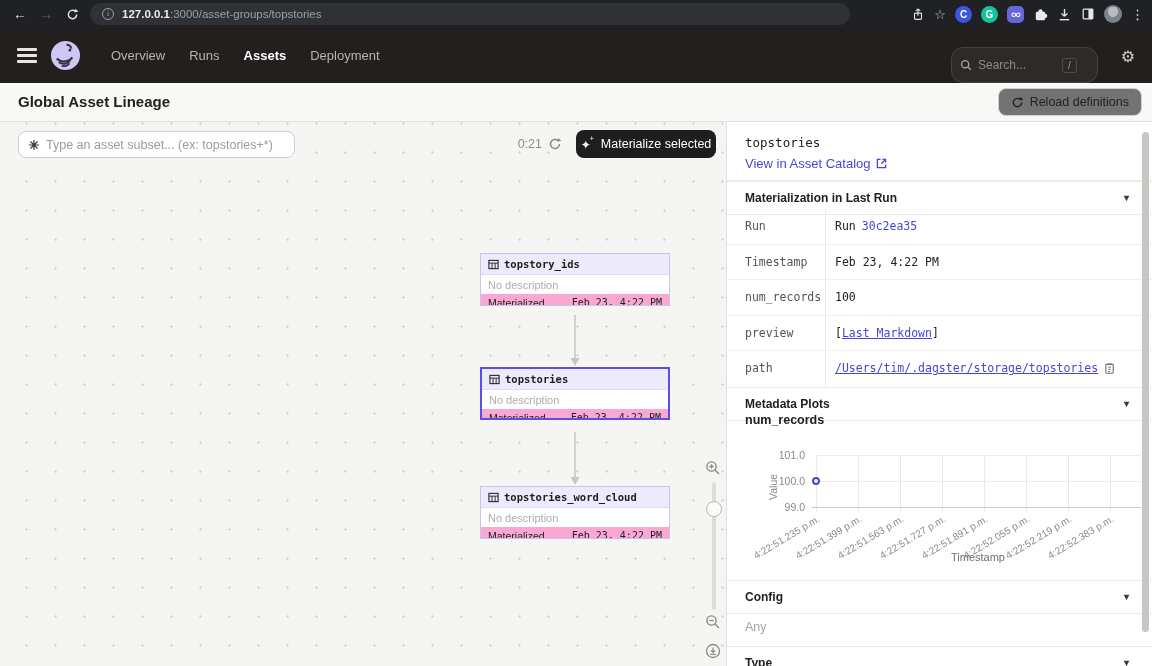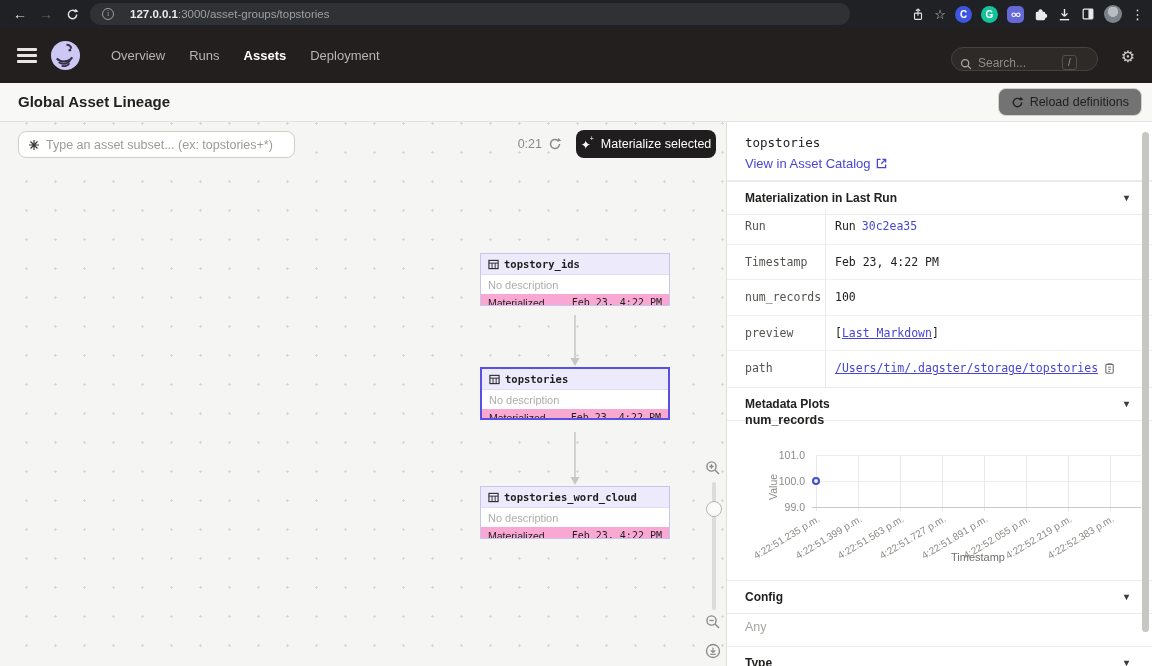--- a/index.html
+++ b/index.html
@@ -7,36 +7,36 @@
   body { font-family:"Liberation Sans",sans-serif; background:#fff; position:relative; }
   .mono { font-family:"DejaVu Sans Mono",monospace; }
 
   
   #chrome { position:absolute; top:0; left:0; width:1152px; height:28px; background:#202124; }
   .chrome-btn { position:absolute; top:0; height:28px; display:flex; align-items:center; justify-content:center; color:#dfe1e5; font-size:14px; width:24px; }
   .chrome-btn.dim { color:#5f6368; }
   #url-bar { position:absolute; left:90px; top:3px; width:760px; height:22px; border-radius:11px; background:#303134; display:flex; align-items:center; padding:0 12px; gap:8px; }
   #url-bar .info { width:12px; height:12px; border:1px solid #9aa0a6; border-radius:50%; color:#9aa0a6; font-size:8px; line-height:10px; text-align:center; font-family:"Liberation Serif",serif; flex:none; }
   #url-text { font-size:11.5px; color:#9aa0a6; white-space:nowrap; }
-  #url-text .host { color:#e8eaed; font-weight:bold;margin-left:8px; }
+  #url-text .host { color:#e8eaed; font-weight:bold; }
   #chrome-right { position:absolute; right:8px; top:0; height:28px; display:flex; align-items:center; gap:9px; }
   .ext { width:17px; height:17px; border-radius:50%; color:#fff; font-size:10px; font-weight:bold; display:flex; align-items:center; justify-content:center; }
   .star { color:#c8cacd; font-size:13px; }
   .dots { color:#e8eaed; font-size:13px; letter-spacing:0; }
   .avatar { width:18px; height:18px; border-radius:50%; background:radial-gradient(circle at 50% 38%, #b9bdc2 0 35%, #7d838a 36% 100%); }
 
   
   #appnav { position:absolute; top:28px; left:0; width:1152px; height:55px; background:#231f1e; display:flex; align-items:center; }
   #hamburger { margin-left:17px; width:20px; display:flex; flex-direction:column; gap:3.5px; cursor:pointer; }
   #hamburger span { height:2.5px; background:#e8e6e3; border-radius:1px; }
   #logo { margin-left:13px; flex:none; }
   #navlinks { display:flex; gap:24px; margin-left:30px; }
   .navlink { font-size:13px; color:#b9b4b0; cursor:pointer; }
   .navlink.active { color:#fff; font-weight:bold; }
-  #nav-search { position:absolute; right:54px; top:19px; width:147px; height:24px; border-radius:12px; background:#2d2a28; border:1px solid #474241; display:flex; align-items:flex-end; padding:0 8px; gap:6px; }
+  #nav-search { position:absolute; right:54px; top:19px; width:147px; height:36px; border-radius:12px; background:#2d2a28; border:1px solid #474241; display:flex; align-items:center; padding:0 8px; gap:6px; }
   #nav-search input { background:transparent; border:none; outline:none; color:#cfcbc8; font-size:12px; width:78px; font-family:"Liberation Sans",sans-serif; }
   #nav-search input::placeholder { color:#8f8b88; }
   .slash-badge { width:15px; height:15px; border:1px solid #524d4b; border-radius:3px; color:#9a9693; font-size:10px; text-align:center; line-height:13px; flex:none; }
   #nav-gear { position:absolute; right:17px; top:19px; color:#cfcbc8; font-size:16px; cursor:pointer; }
 
   
   #pagehead { position:absolute; top:83px; left:0; width:1152px; height:39px; background:#f8f8f6; border-bottom:1px solid #e2e2de; }
   #page-title { position:absolute; left:18px; top:10px; font-size:15px; font-weight:bold; color:#21211f; }
   #reload-defs { position:absolute; right:10px; top:5px; height:28px; background:#737373; border:1px solid #d2d2cd; border-radius:8px; display:flex; align-items:center; gap:6px; padding:0 12px; font-size:12.5px; color:#21211f; cursor:pointer; }
 

